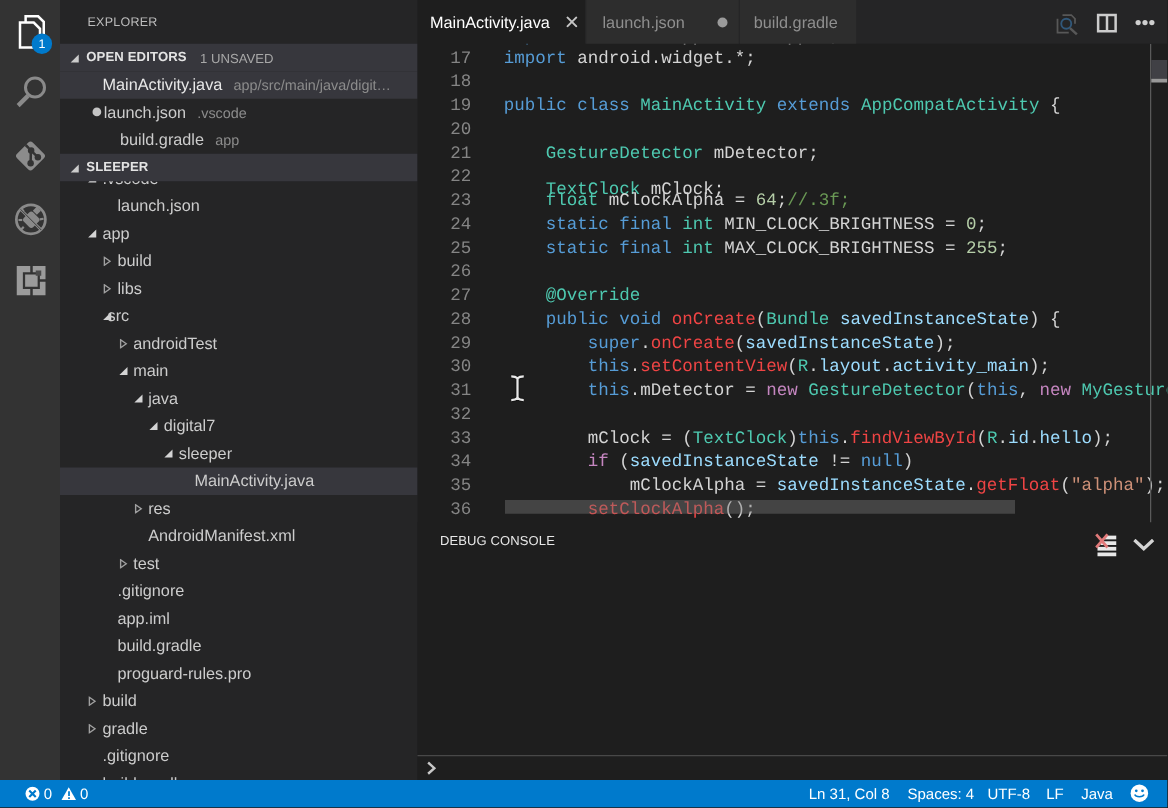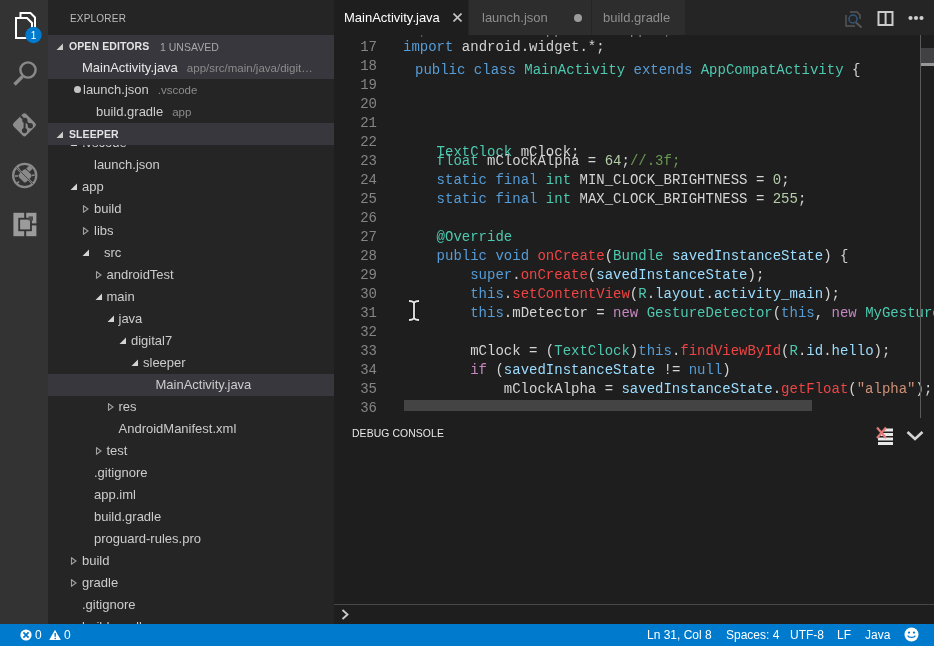--- a/index.html
+++ b/index.html
@@ -136,21 +136,21 @@
 <div class="row" style="top:220px;">
         <svg class="tw" style="left:34px;" width="8" height="8">
           <polygon points="1.5,0.8 6,4 1.5,7.2" fill="none" stroke="#a0a0a0" stroke-width="1.1"></polygon>
         </svg>
         <span class="lb" style="left:46px;">libs</span>
       </div>
 <div class="row" style="top:242px;">
         <svg class="tw" style="left:34px;" width="8" height="8">
           <polygon points="7,0.5 7,7 0.5,7" fill="#d4d4d4"></polygon>
         </svg>
-        <span class="lb" style="left:56px;text-align:center;">src</span>
+        <span class="lb" style="left:38px;text-align:center;">src</span>
       </div>
 <div class="row" style="top:264px;">
         <svg class="tw" style="left:46.5px;" width="8" height="8">
           <polygon points="1.5,0.8 6,4 1.5,7.2" fill="none" stroke="#a0a0a0" stroke-width="1.1"></polygon>
         </svg>
         <span class="lb" style="left:58.5px;">androidTest</span>
       </div>
 <div class="row" style="top:286px;">
         <svg class="tw" style="left:46.5px;" width="8" height="8">
           <polygon points="7,0.5 7,7 0.5,7" fill="#d4d4d4"></polygon>
@@ -256,23 +256,24 @@
 </g>
 </svg>
 </div>
 <div id="ed">
 <div class="g" style="top:-14px;opacity:0.55;">16</div>
 <div class="cl" style="top:-14px;opacity:0.55;"><span class="k">import</span> android.support.v7.app.*;</div>
 <div class="g" style="top:3px;">17</div>
 <div class="cl" style="top:3px;"><span class="k">import</span> android.widget.*;</div>
 <div class="g" style="top:22px;">18</div>
 <div class="g" style="top:41px;">19</div>
-<div class="cl" style="top:26px;margin-left:12px;"><span class="k">public</span> <span class="k">class</span> <span class="t">MainActivity</span> <span class="k">extends</span> <span class="t">AppCompatActivity</span> {</div>
+<div class="cl" style="top:41px;"><span class="k">public</span> <span class="k">class</span> <span class="t">MainActivity</span> <span class="k">extends</span> <span class="t">AppCompatActivity</span> {</div>
 <div class="g" style="top:60px;">20</div>
 <div class="g" style="top:79px;">21</div>
+<div class="cl" style="top:79px;">    <span class="t">GestureDetector</span> mDetector;</div>
 <div class="g" style="top:98px;">22</div>
 <div class="cl" style="top:108px;">    <span class="t">TextClock</span> mClock;</div>
 <div class="g" style="top:117px;">23</div>
 <div class="cl" style="top:117px;">    <span class="t">float</span> mClockAlpha = <span class="n">64</span>;<span class="c">//.3f;</span></div>
 <div class="g" style="top:136px;">24</div>
 <div class="cl" style="top:136px;">    <span class="k">static</span> <span class="k">final</span> <span class="t">int</span> MIN_CLOCK_BRIGHTNESS = <span class="n">0</span>;</div>
 <div class="g" style="top:155px;">25</div>
 <div class="cl" style="top:155px;">    <span class="k">static</span> <span class="k">final</span> <span class="t">int</span> MAX_CLOCK_BRIGHTNESS = <span class="n">255</span>;</div>
 <div class="g" style="top:174px;">26</div>
 <div class="g" style="top:193px;">27</div>
@@ -286,20 +287,21 @@
 <div class="g" style="top:269px;">31</div>
 <div class="cl" style="top:269px;">        <span class="k">this</span>.mDetector = <span class="m">new</span> <span class="t">GestureDetector</span>(<span class="k">this</span>, <span class="m">new</span> <span class="t">MyGesture</span></div>
 <div class="g" style="top:288px;">32</div>
 <div class="g" style="top:307px;">33</div>
 <div class="cl" style="top:307px;">        mClock = (<span class="t">TextClock</span>)<span class="k">this</span>.<span class="y">findViewById</span>(<span class="t">R</span>.<span class="p">id</span>.<span class="p">hello</span>);</div>
 <div class="g" style="top:326px;">34</div>
 <div class="cl" style="top:326px;">        <span class="m">if</span> (<span class="p">savedInstanceState</span> != <span class="k">null</span>)</div>
 <div class="g" style="top:345px;">35</div>
 <div class="cl" style="top:345px;">            mClockAlpha = <span class="p">savedInstanceState</span>.<span class="y">getFloat</span>(<span class="s">"alpha"</span>);</div>
 <div class="g" style="top:364px;">36</div>
+<div class="cl" style="top:364px;">        <span class="y">setClockAlpha</span>();</div>
 <div class="abs" style="left:70px;top:365px;width:408px;height:11px;background:rgba(121,121,121,0.42);z-index:5;"></div>
 <div class="abs" style="left:586px;top:0;width:1px;height:383px;background:#5a5a5a;z-index:6;"></div>
 <div class="abs" style="left:587px;top:13px;width:13px;height:15px;background:#404045;z-index:6;"></div>
 <div class="abs" style="left:587px;top:28px;width:13px;height:3px;background:#989898;z-index:6;"></div>
 <svg class="abs" style="left:73px;top:264px;z-index:7;" width="14" height="23" viewBox="0 0 14 23">
 <g stroke="#101010" stroke-width="3.4" fill="none" opacity="0.55">
 <path d="M2 2 C4 2 6 2.6 7 3.6 C8 2.6 10 2 12 2"></path>
 <path d="M2 21 C4 21 6 20.4 7 19.4 C8 20.4 10 21 12 21"></path>
 <path d="M7 3.6 L7 19.4"></path>
 </g>

